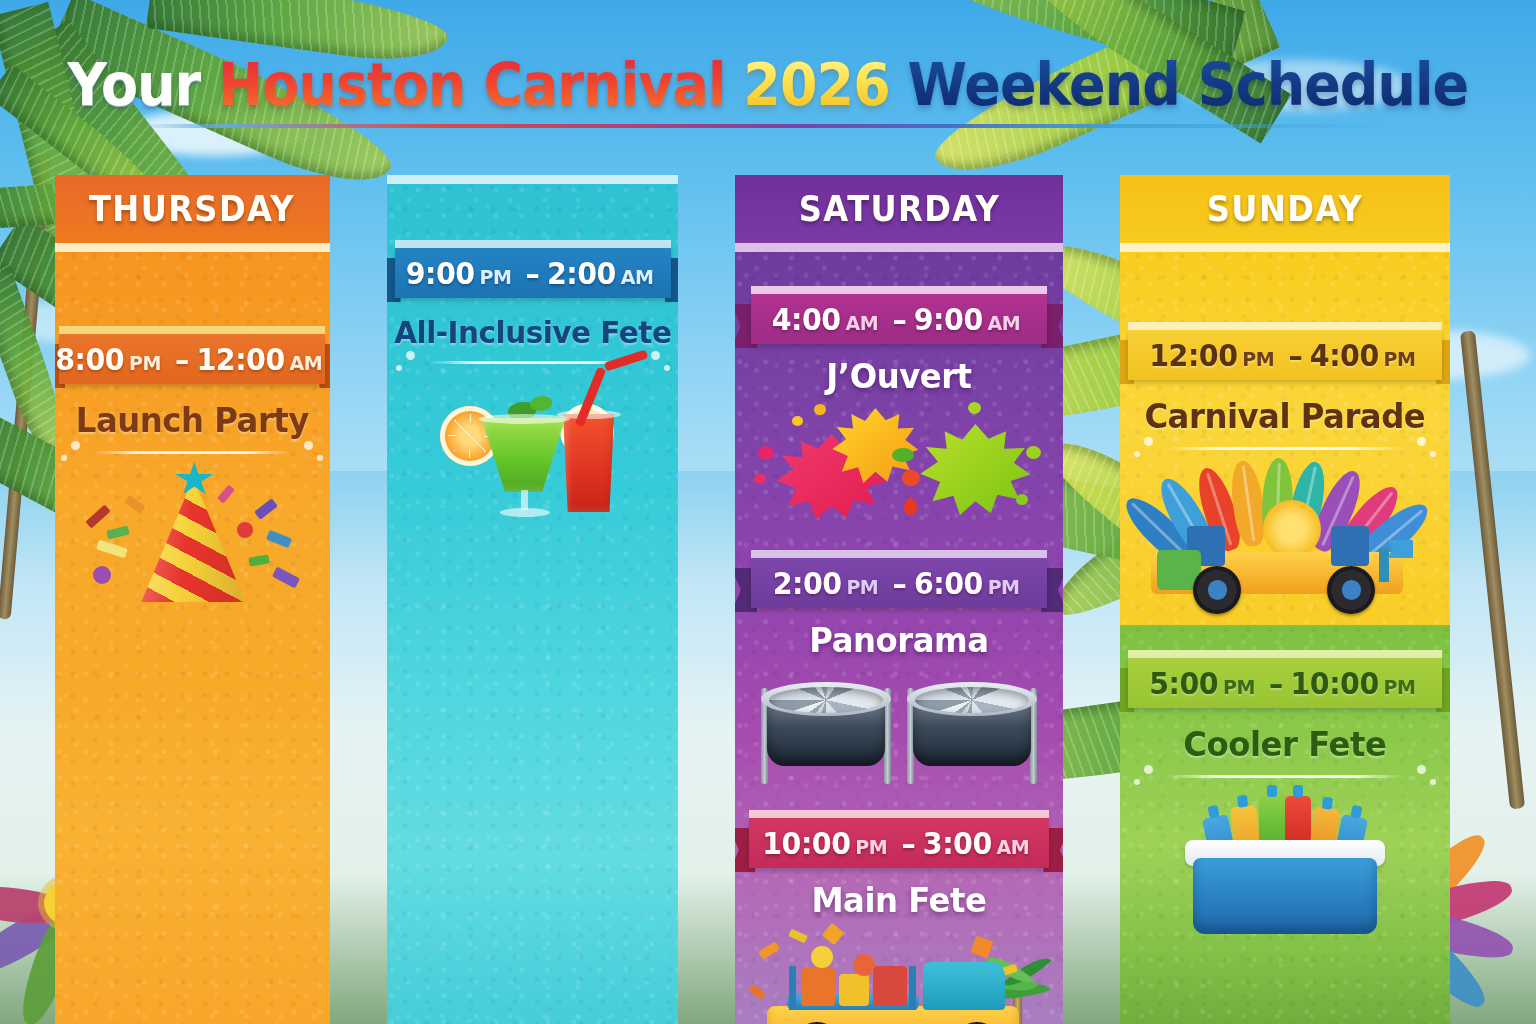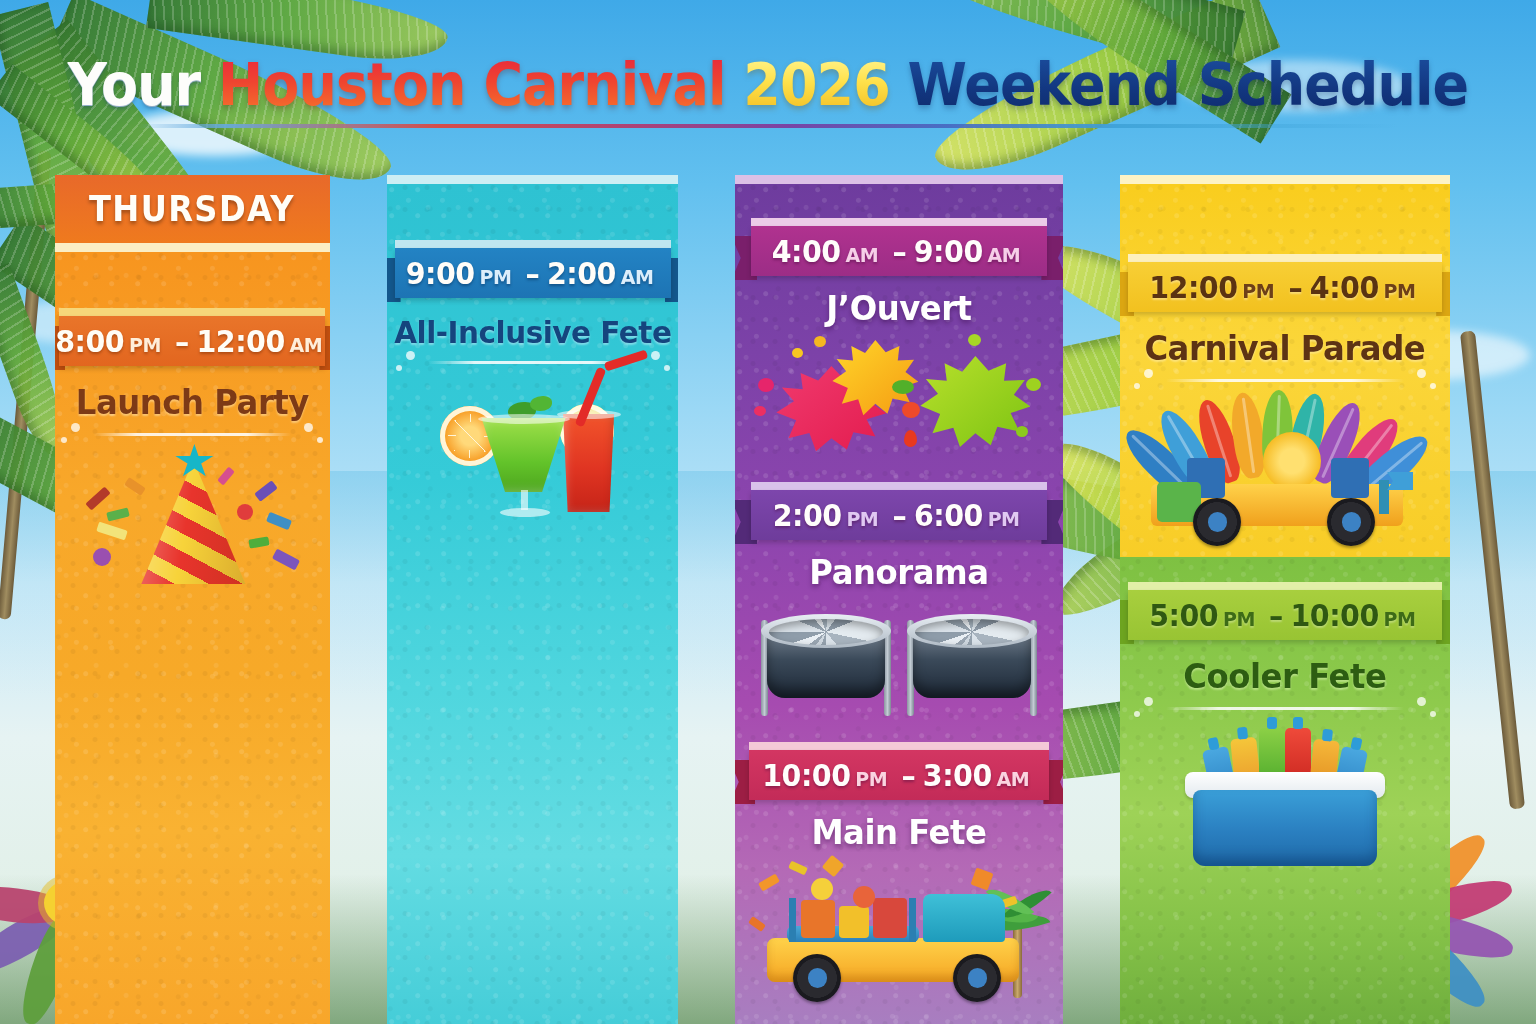--- a/index.html
+++ b/index.html
@@ -461,21 +461,21 @@
 
 <div class="cols">
 
   <div class="col thu">
     <div class="col-head">
       <div class="col-head-txt">THURSDAY</div>
     </div>
     <div class="col-sep"></div>
     <div class="col-body tex">
 
-      <div class="event" style="padding-top:56px;">
+      <div class="event" style="padding-top:56px;margin-top:18px;">
         <div class="ribbon" style="width:266px;">
           <div class="tails">
             <div class="tail l"></div>
             <div class="tail r"></div>
           </div>
           <div class="ribbon-top"></div>
           <div class="ribbon-main">
             <div class="rtime">
               <span>8:00</span>
                 <span class="mer">PM</span>
@@ -554,20 +554,23 @@
           <div class="glass-m"></div>
           <div class="glass-m-rim"></div>
           <div class="stem"></div>
           <div class="foot"></div>
         </div>
       </div>
     </div>
   </div>
 
   <div class="col sat">
+    <div class="col-head">
+      <div class="col-head-txt">SATURDAY</div>
+    </div>
     <div class="col-sep"></div>
     <div class="col-body tex">
 
       <div class="event ev1" style="padding-top:34px;">
         <div class="ribbon" style="width:296px;">
           <div class="tails">
             <div class="tail l"></div>
             <div class="tail r"></div>
           </div>
           <div class="ribbon-top"></div>
@@ -690,20 +693,23 @@
           <div class="tr-box" style="left:62px;width:22px;height:22px;bottom:108px;border-radius:50%;background:#f5d03a;"></div>
           <div class="tr-box" style="left:104px;width:22px;height:22px;bottom:100px;border-radius:50%;background:#e8643a;"></div>
           <div class="wheel" style="left:44px;"></div>
           <div class="wheel" style="left:204px;"></div>
         </div>
       </div>
     </div>
   </div>
 
   <div class="col sun">
+    <div class="col-head">
+      <div class="col-head-txt">SUNDAY</div>
+    </div>
     <div class="col-sep"></div>
     <div class="col-body tex">
       <div class="sun-top"></div>
       <div class="sun-bot"></div>
 
       <div class="event ev1" style="padding-top:70px;">
         <div class="ribbon" style="width:314px;">
           <div class="tails">
             <div class="tail l"></div>
             <div class="tail r"></div>

